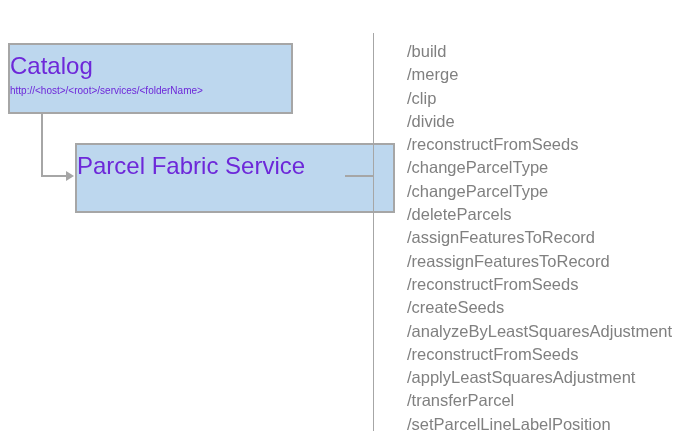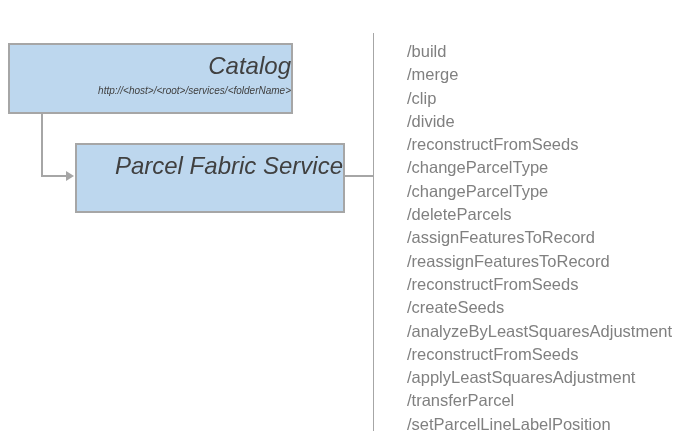--- a/index.html
+++ b/index.html
@@ -13,35 +13,34 @@
     width: 690px;
     height: 442px;
     background: #ffffff;
     overflow: hidden;
   }
   .box {
     position: absolute;
     box-sizing: border-box;
     background: var(--box-fill, #bdd7ee);
     border: 2px solid var(--box-border, #a6a6a6);
-    text-align: right;
-    color: #404040;
-    font-style: italic;
+    text-align: left;
+    color: #6d28d9;
   }
   .box-catalog {
     left: 8px;
     top: 43px;
     width: 285px;
     height: 71px;
     padding-top: 7px;
   }
   .box-service {
     left: 75px;
     top: 143px;
-    width: 270px;
+    width: 320px;
     height: 70px;
     padding-top: 7px;
   }
   .box-title {
     font-size: 24px;
     line-height: 28px;
     white-space: nowrap;
   }
   .box-subtitle {
     font-size: 10px;

